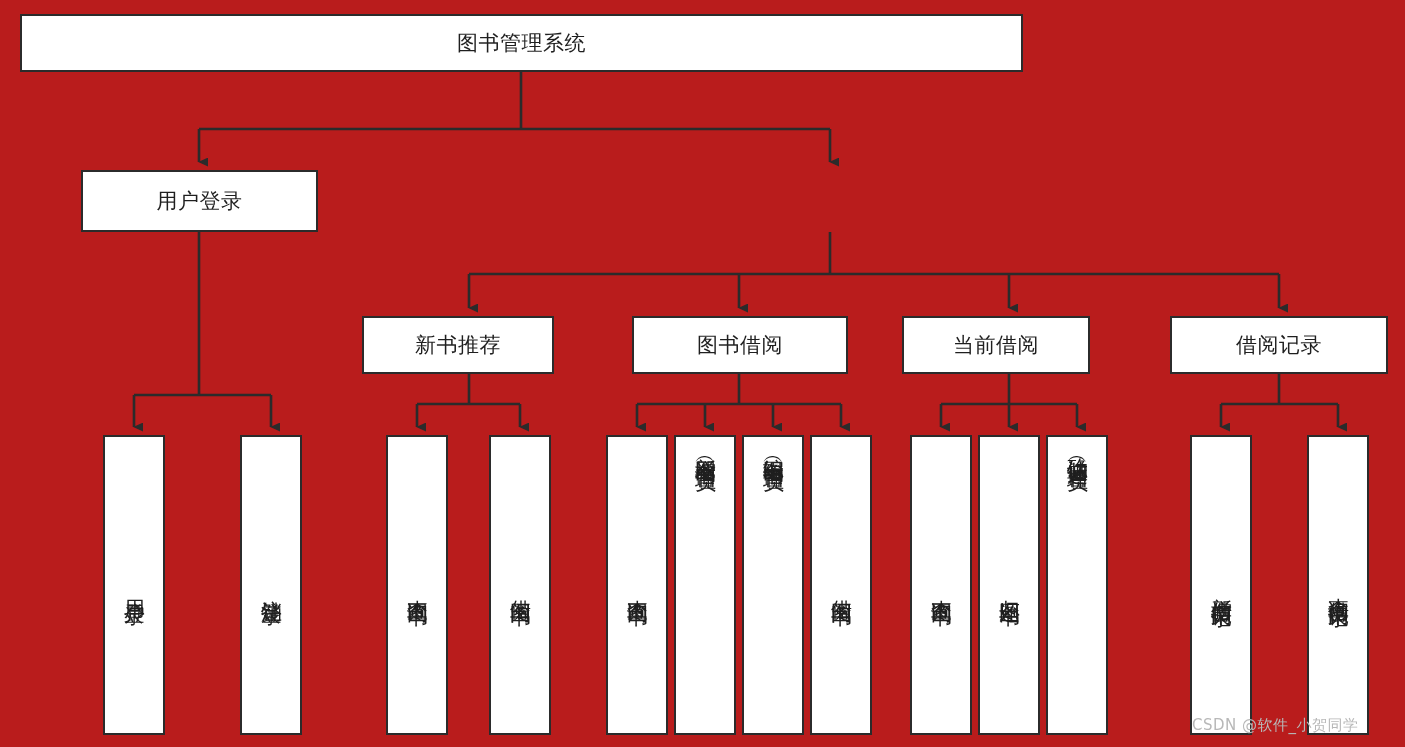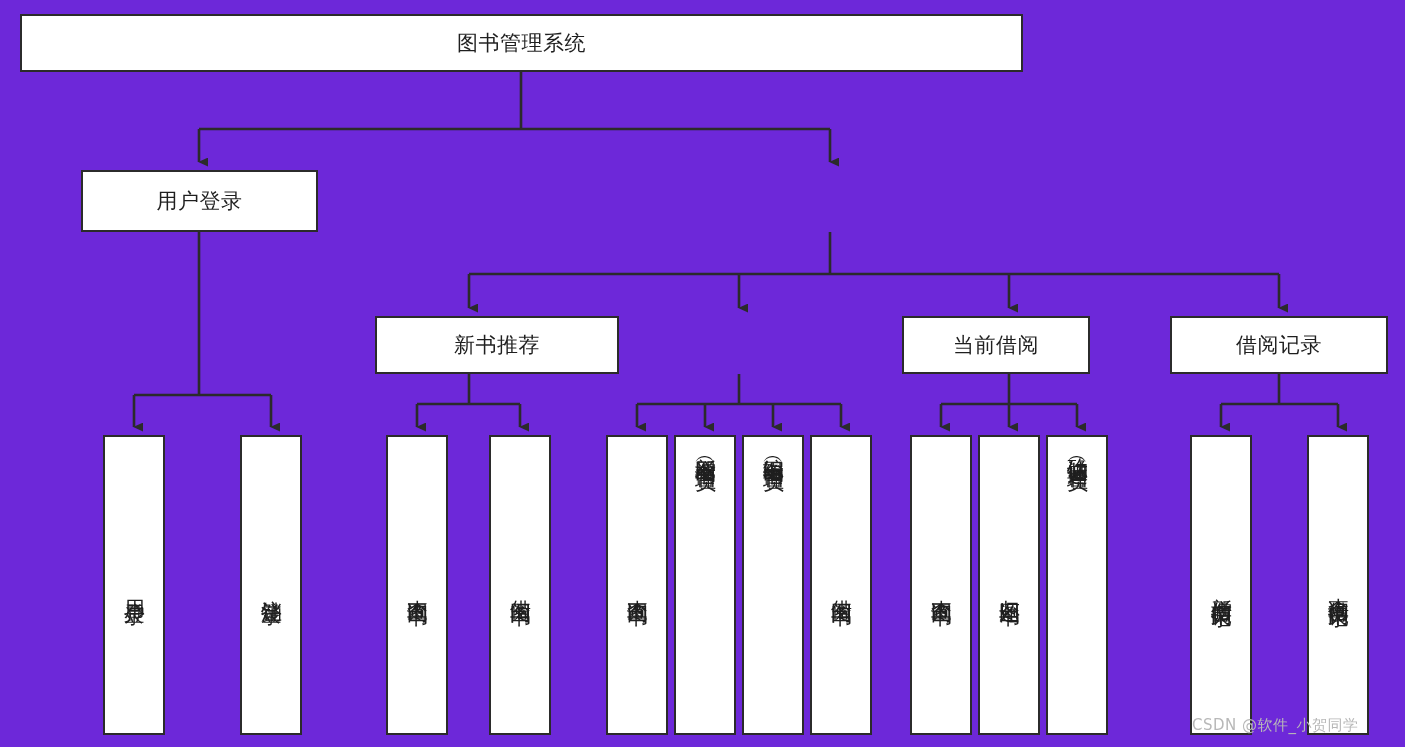--- a/index.html
+++ b/index.html
@@ -7,21 +7,21 @@
     padding: 0;
     background: #ffffff;
   }
   body {
     font-family: "DejaVu Sans", "Liberation Sans", sans-serif;
   }
   #diagram-root {
     position: relative;
     width: 1405px;
     height: 747px;
-    background: #6d28d9;
+    background: #b91c1c;
     overflow: hidden;
   }
   svg#wires {
     position: absolute;
     left: 0; top: 0;
     width: 1405px;
     height: 747px;
   }
   .node {
     position: absolute;
@@ -128,22 +128,25 @@
   </svg>
 
   <div class="node horiz" style="left:20px; top:14px; width:1003px; height:58px;">
     <span class="node-label">图书管理系统</span>
   </div>
 
   <div class="node horiz" style="left:81px; top:170px; width:237px; height:62px;">
     <span class="node-label">用户登录</span>
   </div>
 
-  <div class="node horiz" style="left:375px; top:316px; width:244px; height:58px;">
+  <div class="node horiz" style="left:362px; top:316px; width:192px; height:58px;">
     <span class="node-label">新书推荐</span>
+  </div>
+  <div class="node horiz" style="left:632px; top:316px; width:216px; height:58px;">
+    <span class="node-label">图书借阅</span>
   </div>
   <div class="node horiz" style="left:902px; top:316px; width:188px; height:58px;">
     <span class="node-label">当前借阅</span>
   </div>
   <div class="node horiz" style="left:1170px; top:316px; width:218px; height:58px;">
     <span class="node-label">借阅记录</span>
   </div>
 
   <div class="node vert mid" style="left:103px; top:435px; width:62px; height:300px;">
     <span class="node-label">用户登录</span>

